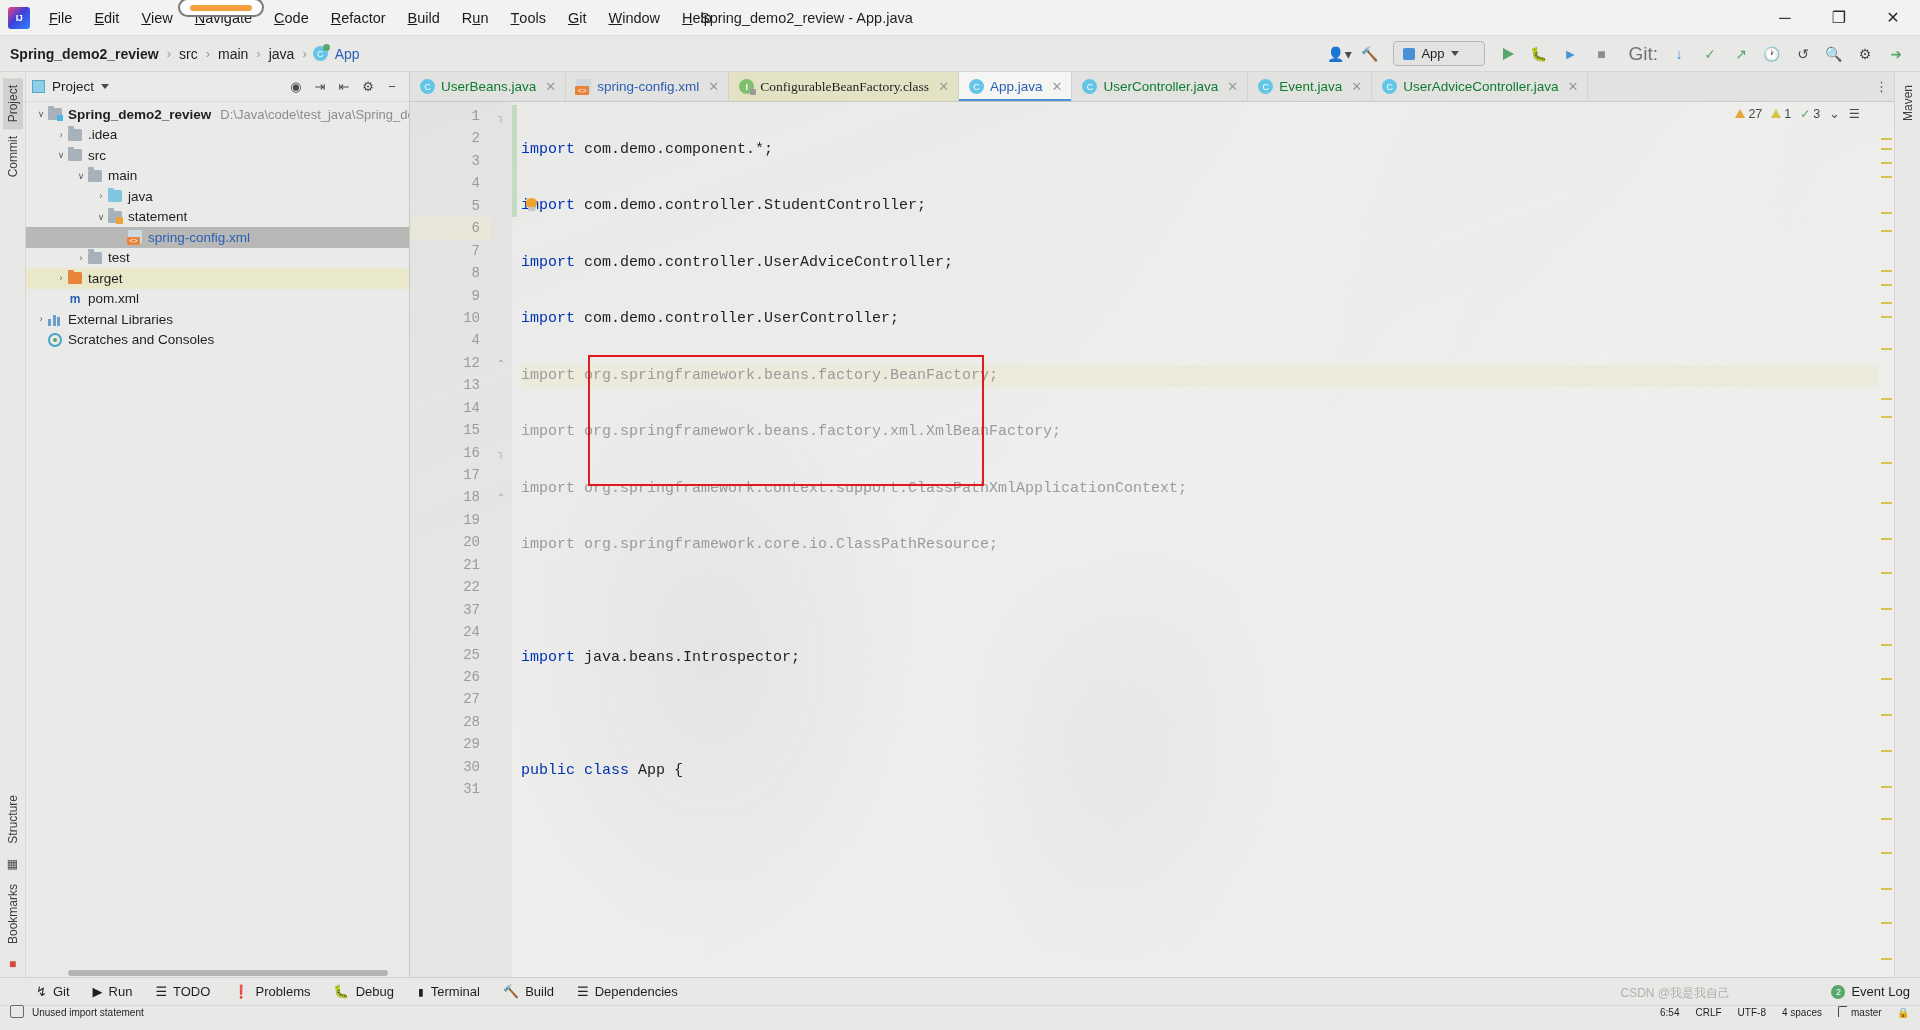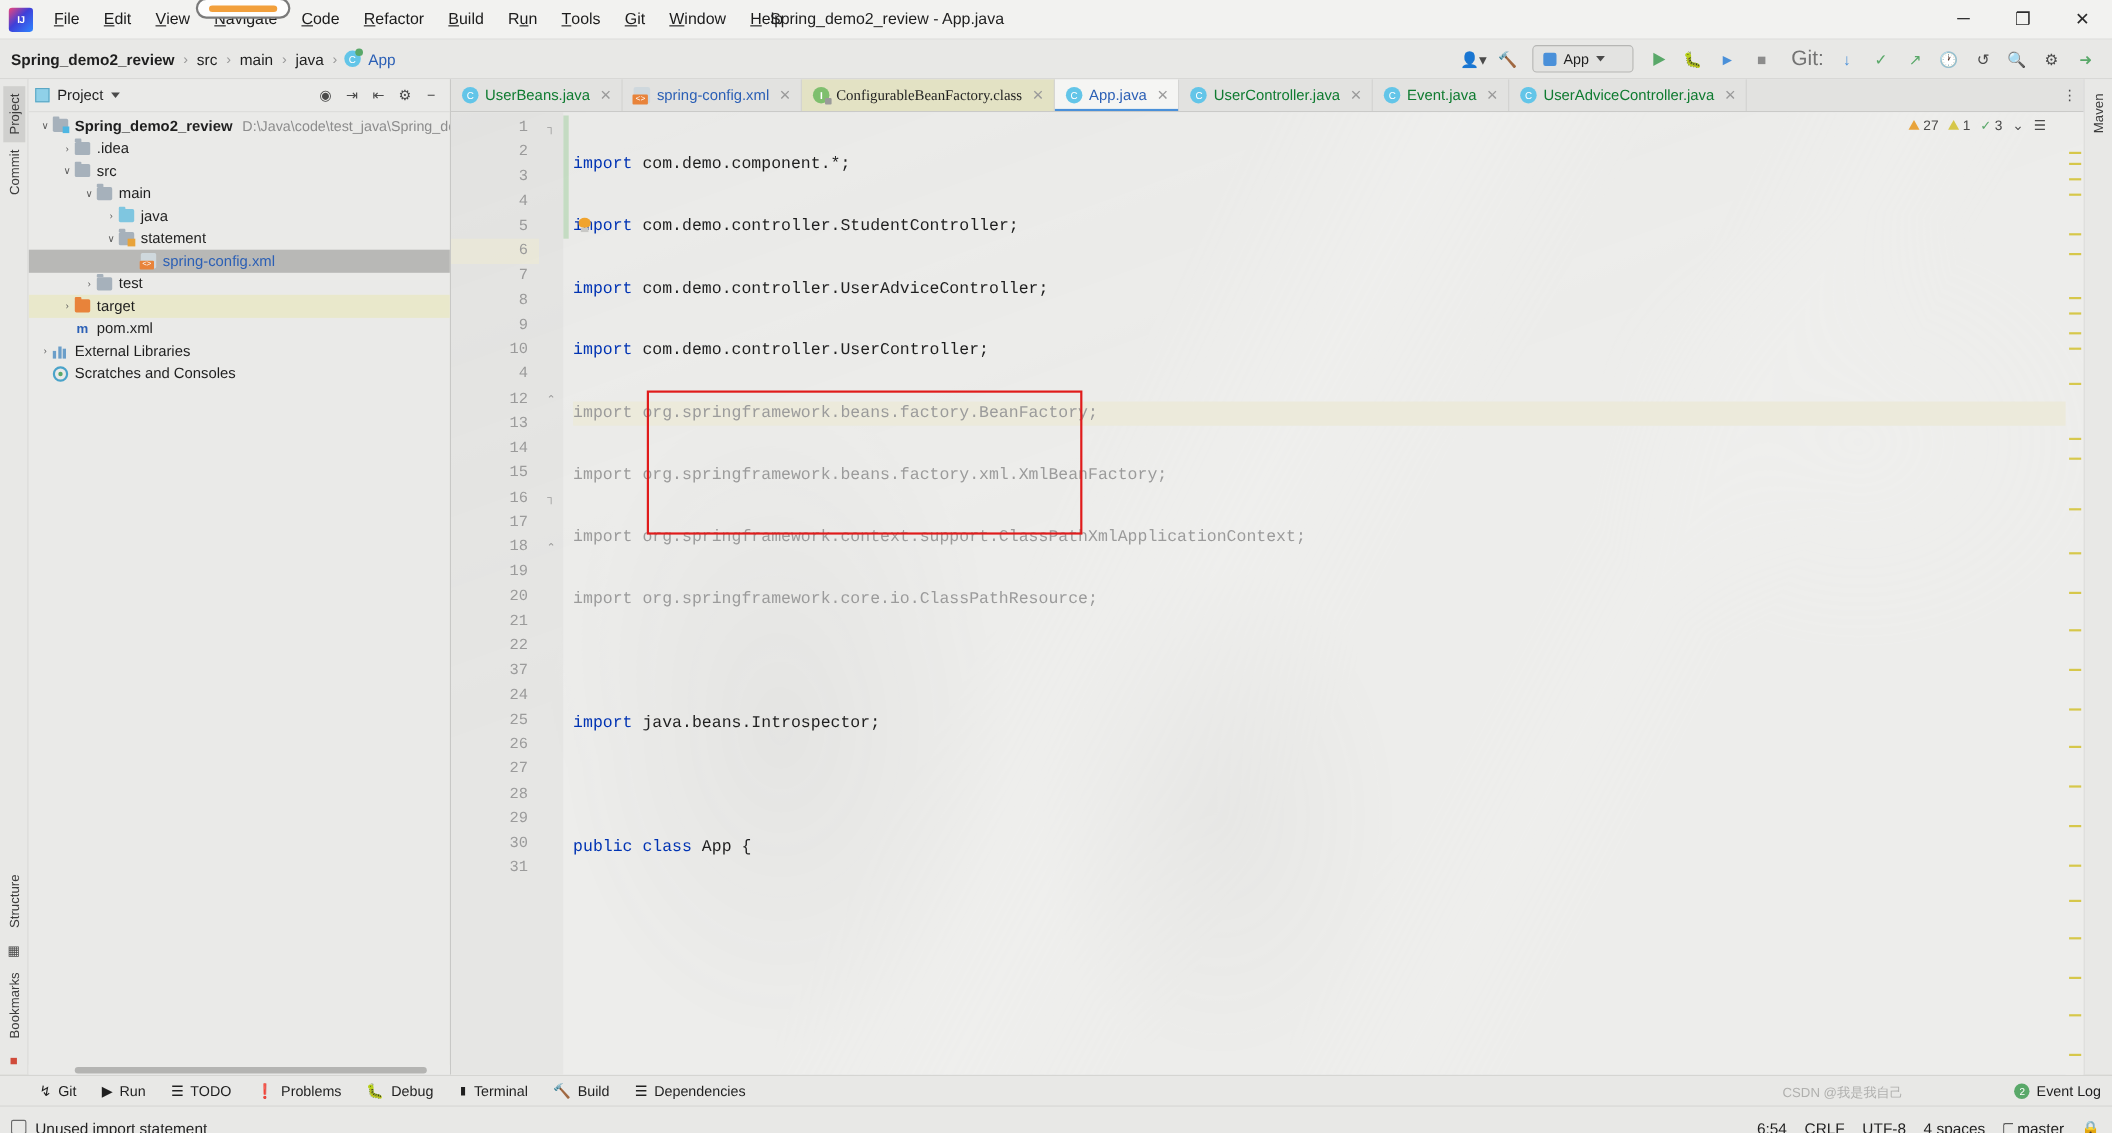--- a/index.html
+++ b/index.html
@@ -263,21 +263,21 @@
     font-size: 13px; color: #1f1f1f; border-radius: 3px;
   }
   .bot-right { margin-left: auto; display: flex; align-items: center; padding-right: 10px; gap: 6px; }
   .evt-badge {
     width: 14px; height: 14px; border-radius: 50%; background: #59a869; color: #fff;
     font-size: 9px; display: flex; align-items: center; justify-content: center;
   }
 
   .statusbar {
     height: 24px; flex: 0 0 24px; background: #e8e8e6; border-top: 1px solid #d6d6d4;
-    display: flex; align-items: flex-start; padding: 12px 10px; font-size: 14px; color: #1f1f1f;
+    display: flex; align-items: flex-end; padding: 12px 10px; font-size: 10px; color: #1f1f1f;
   }
   .sb-ico { width: 14px; height: 13px; border: 1.5px solid #6a6a6a; border-radius: 2px; margin-right: 8px; }
   .sb-right { margin-left: auto; display: flex; align-items: center; gap: 16px; }
   .branch-ico { display:inline-block; width:9px;height:11px;border-left:1.5px solid #4a4a4a;border-top:1.5px solid #4a4a4a;border-radius:2px 0 0 0; margin-right:4px; vertical-align:-1px;}
   .watermark { color: #b0b0ae; font-size: 12px; }
 
   
   .bgphoto {
     position: absolute; inset: 0; pointer-events: none; z-index: 1; opacity: 0.1;
     background:

